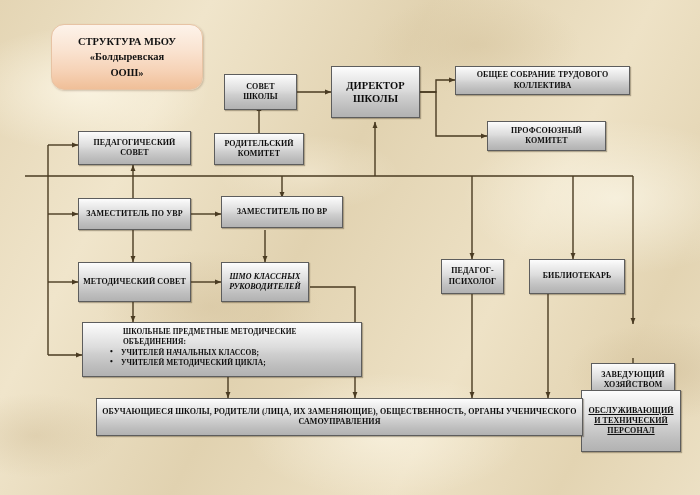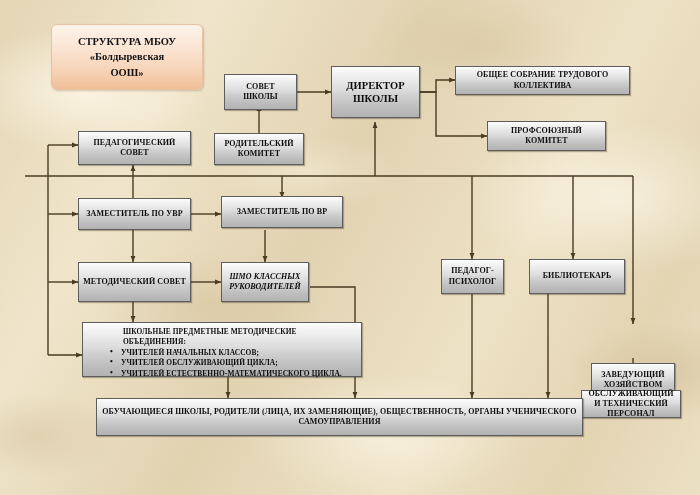--- a/index.html
+++ b/index.html
@@ -93,21 +93,21 @@
     top: -0.5px;
     font-size: 8px;
   }
   #title-card {
     position: absolute;
     left: 51px;
     top: 24px;
     width: 152px;
     height: 66px;
     box-sizing: border-box;
-    border-radius: 6px;
+    border-radius: 13px;
     background: linear-gradient(to bottom,
         #fdf3ea 0%,
         #fae4d2 38%,
         #f6d2b6 72%,
         #f0bf98 100%);
     border: 1px solid #e7c3a4;
     box-shadow: 1px 1px 2px rgba(90,60,35,0.25);
     display: flex;
     flex-direction: column;
     align-items: center;
@@ -220,26 +220,25 @@
   <div class="node" style="left:78px; top:262px; width:113px; height:40px;">МЕТОДИЧЕСКИЙ СОВЕТ</div>
 
   <div class="node" style="left:221px; top:262px; width:88px; height:40px;font-style:italic;">ШМО КЛАССНЫХ РУКОВОДИТЕЛЕЙ</div>
 
   <div class="node" style="left:441px; top:259px; width:63px; height:35px;">ПЕДАГОГ-ПСИХОЛОГ</div>
 
   <div class="node" style="left:529px; top:259px; width:96px; height:35px;">БИБЛИОТЕКАРЬ</div>
 
   <div class="node" style="left:591px; top:324px; width:84px; height:34px;margin-top:39px;">ЗАВЕДУЮЩИЙ ХОЗЯЙСТВОМ</div>
 
-  <div class="node" style="left:581px; top:390px; width:100px; height:28px;">ОБСЛУЖИВАЮЩИЙ И ТЕХНИЧЕСКИЙ ПЕРСОНАЛ</div>
+  <div class="node" style="left:581px; top:390px; width:100px; height:62px;text-decoration:underline;">ОБСЛУЖИВАЮЩИЙ И ТЕХНИЧЕСКИЙ ПЕРСОНАЛ</div>
 
   <div class="node wide-list" style="left:82px; top:322px; width:280px; height:55px;">
     <span class="list-head">ШКОЛЬНЫЕ ПРЕДМЕТНЫЕ МЕТОДИЧЕСКИЕ ОБЪЕДИНЕНИЯ:</span>
     <ul class="mo-list">
       <li>УЧИТЕЛЕЙ НАЧАЛЬНЫХ КЛАССОВ;</li>
-      <li>УЧИТЕЛЕЙ ОБСЛУЖИВАЮЩИЙ ЦИКЛА;</li>
-      <li>УЧИТЕЛЕЙ ЕСТЕСТВЕННО-МАТЕМАТИЧЕСКОГО ЦИКЛА.</li>
+      <li>УЧИТЕЛЕЙ МЕТОДИЧЕСКИЙ ЦИКЛА;</li>
     </ul>
   </div>
 
   <div class="node" style="left:96px; top:398px; width:487px; height:38px; font-size:8px;">ОБУЧАЮЩИЕСЯ ШКОЛЫ, РОДИТЕЛИ (ЛИЦА, ИХ ЗАМЕНЯЮЩИЕ), ОБЩЕСТВЕННОСТЬ, ОРГАНЫ УЧЕНИЧЕСКОГО САМОУПРАВЛЕНИЯ</div>
 
 </div>
 
 </body></html>

